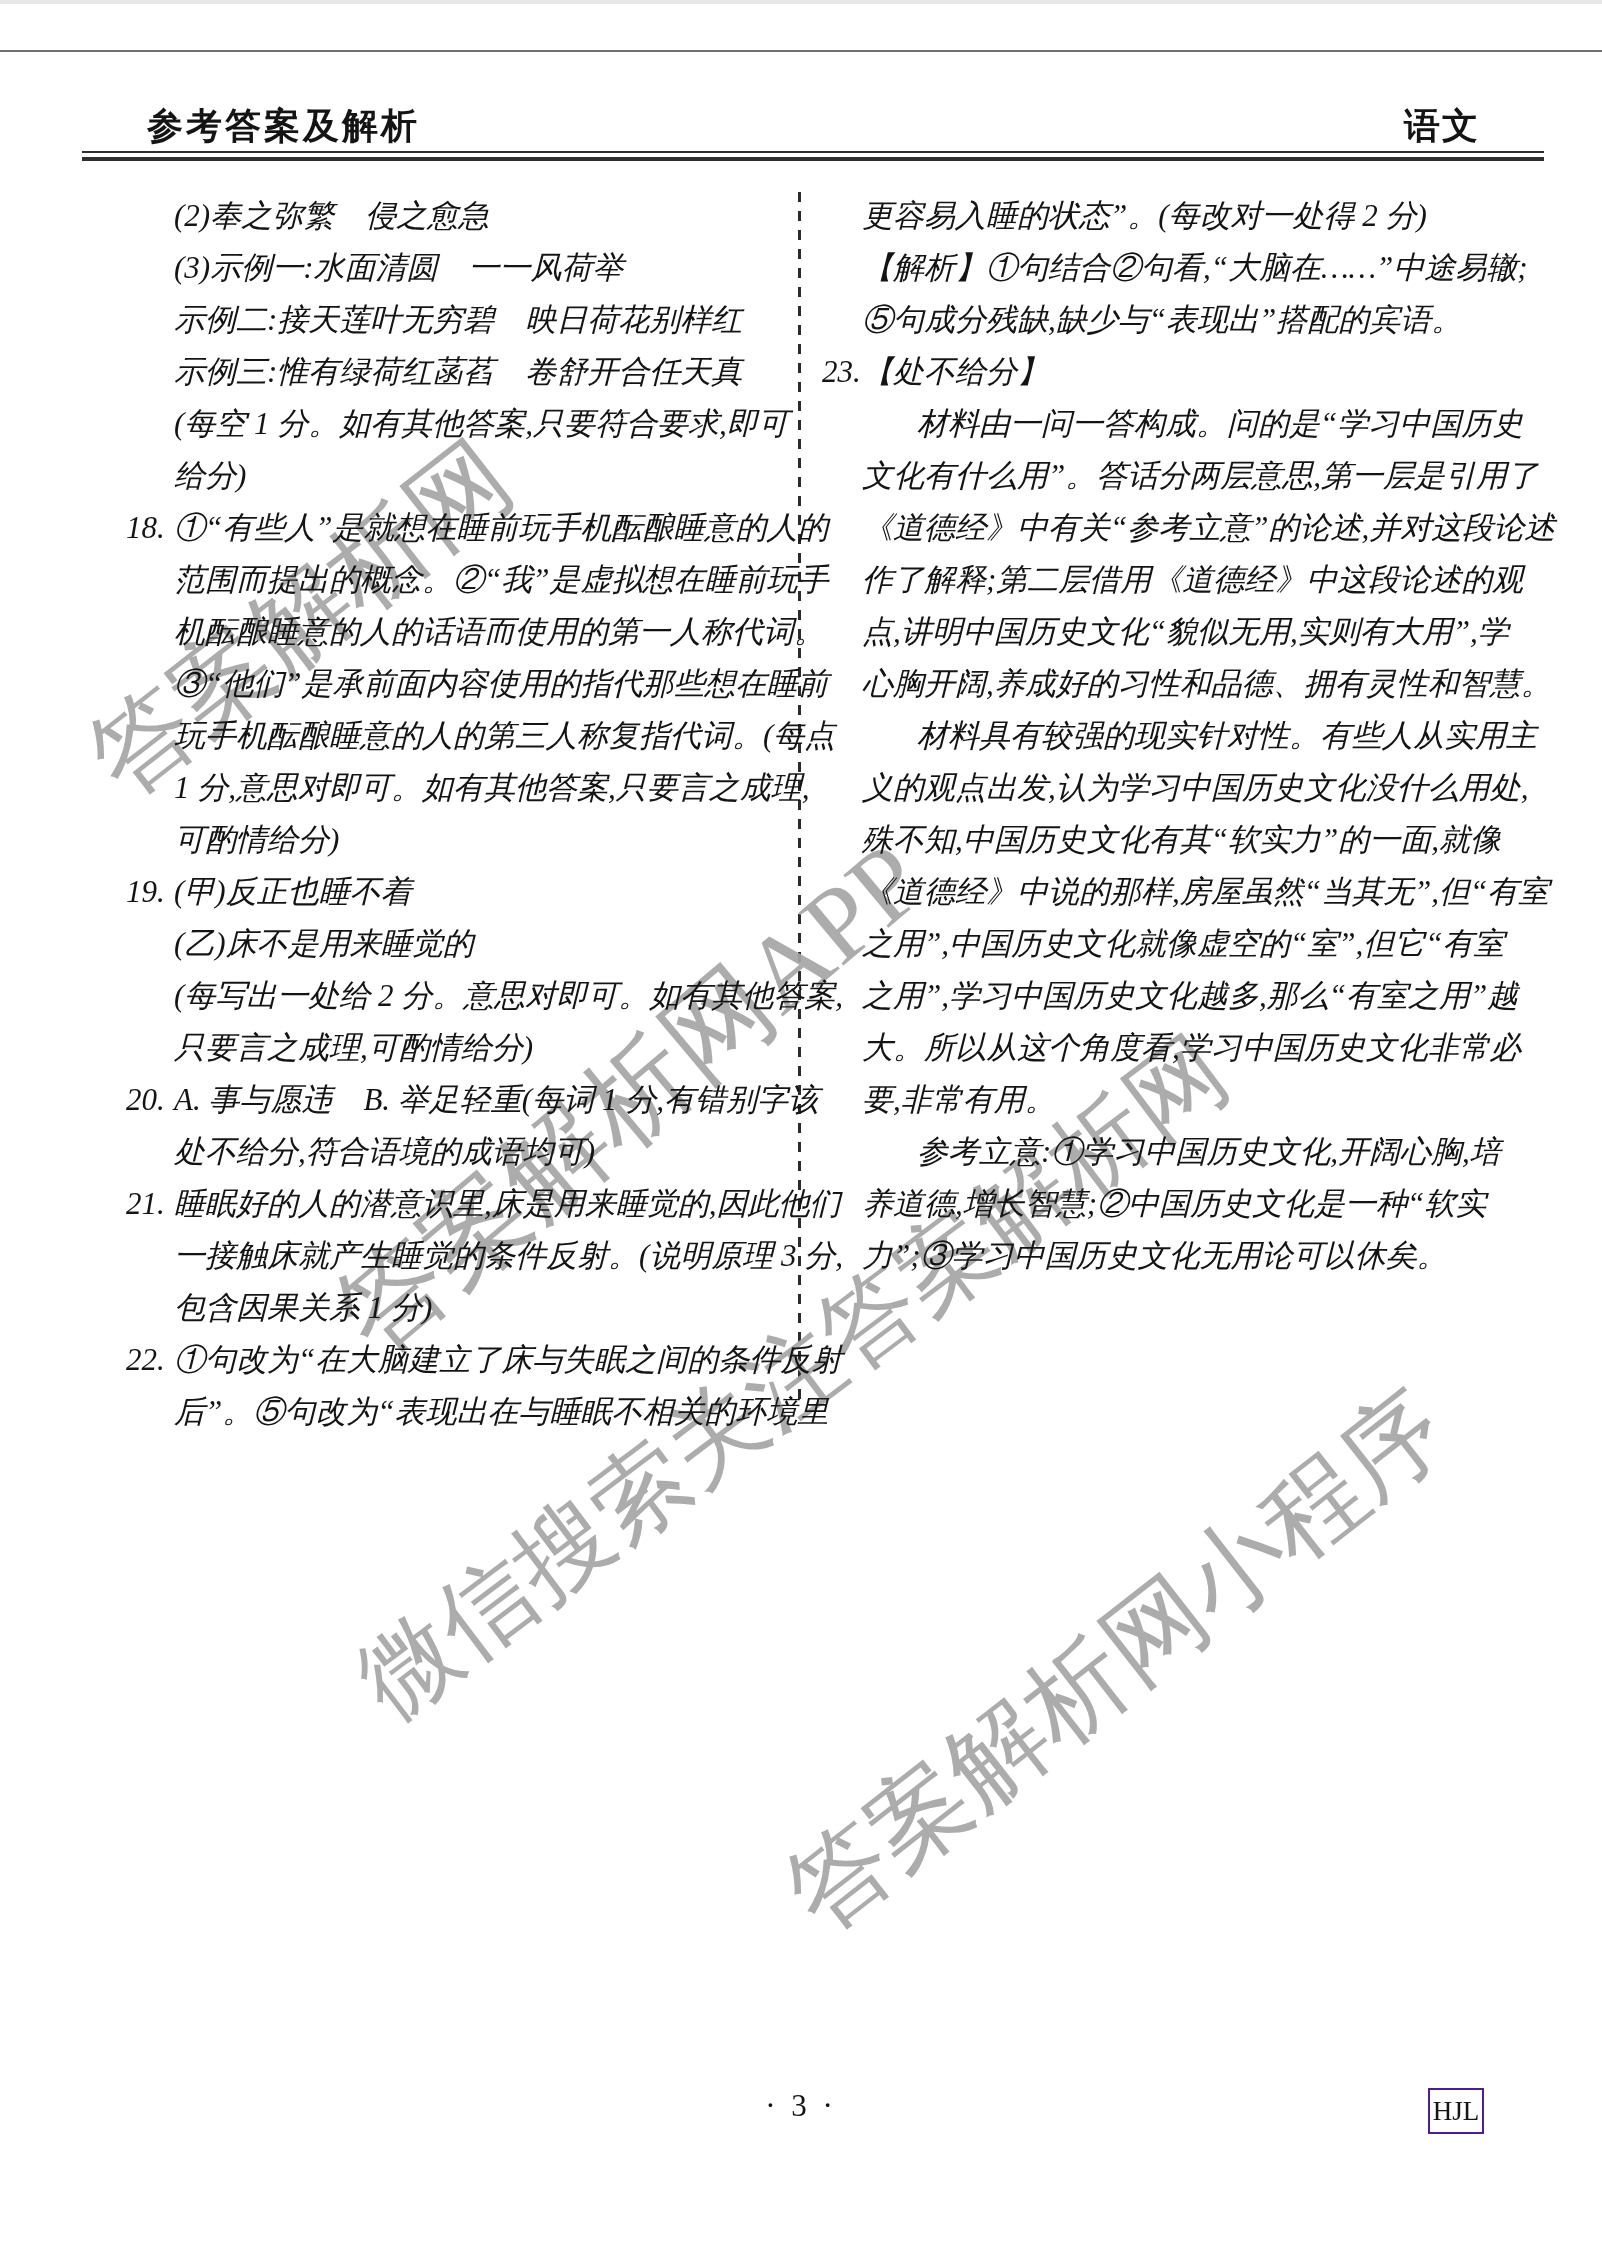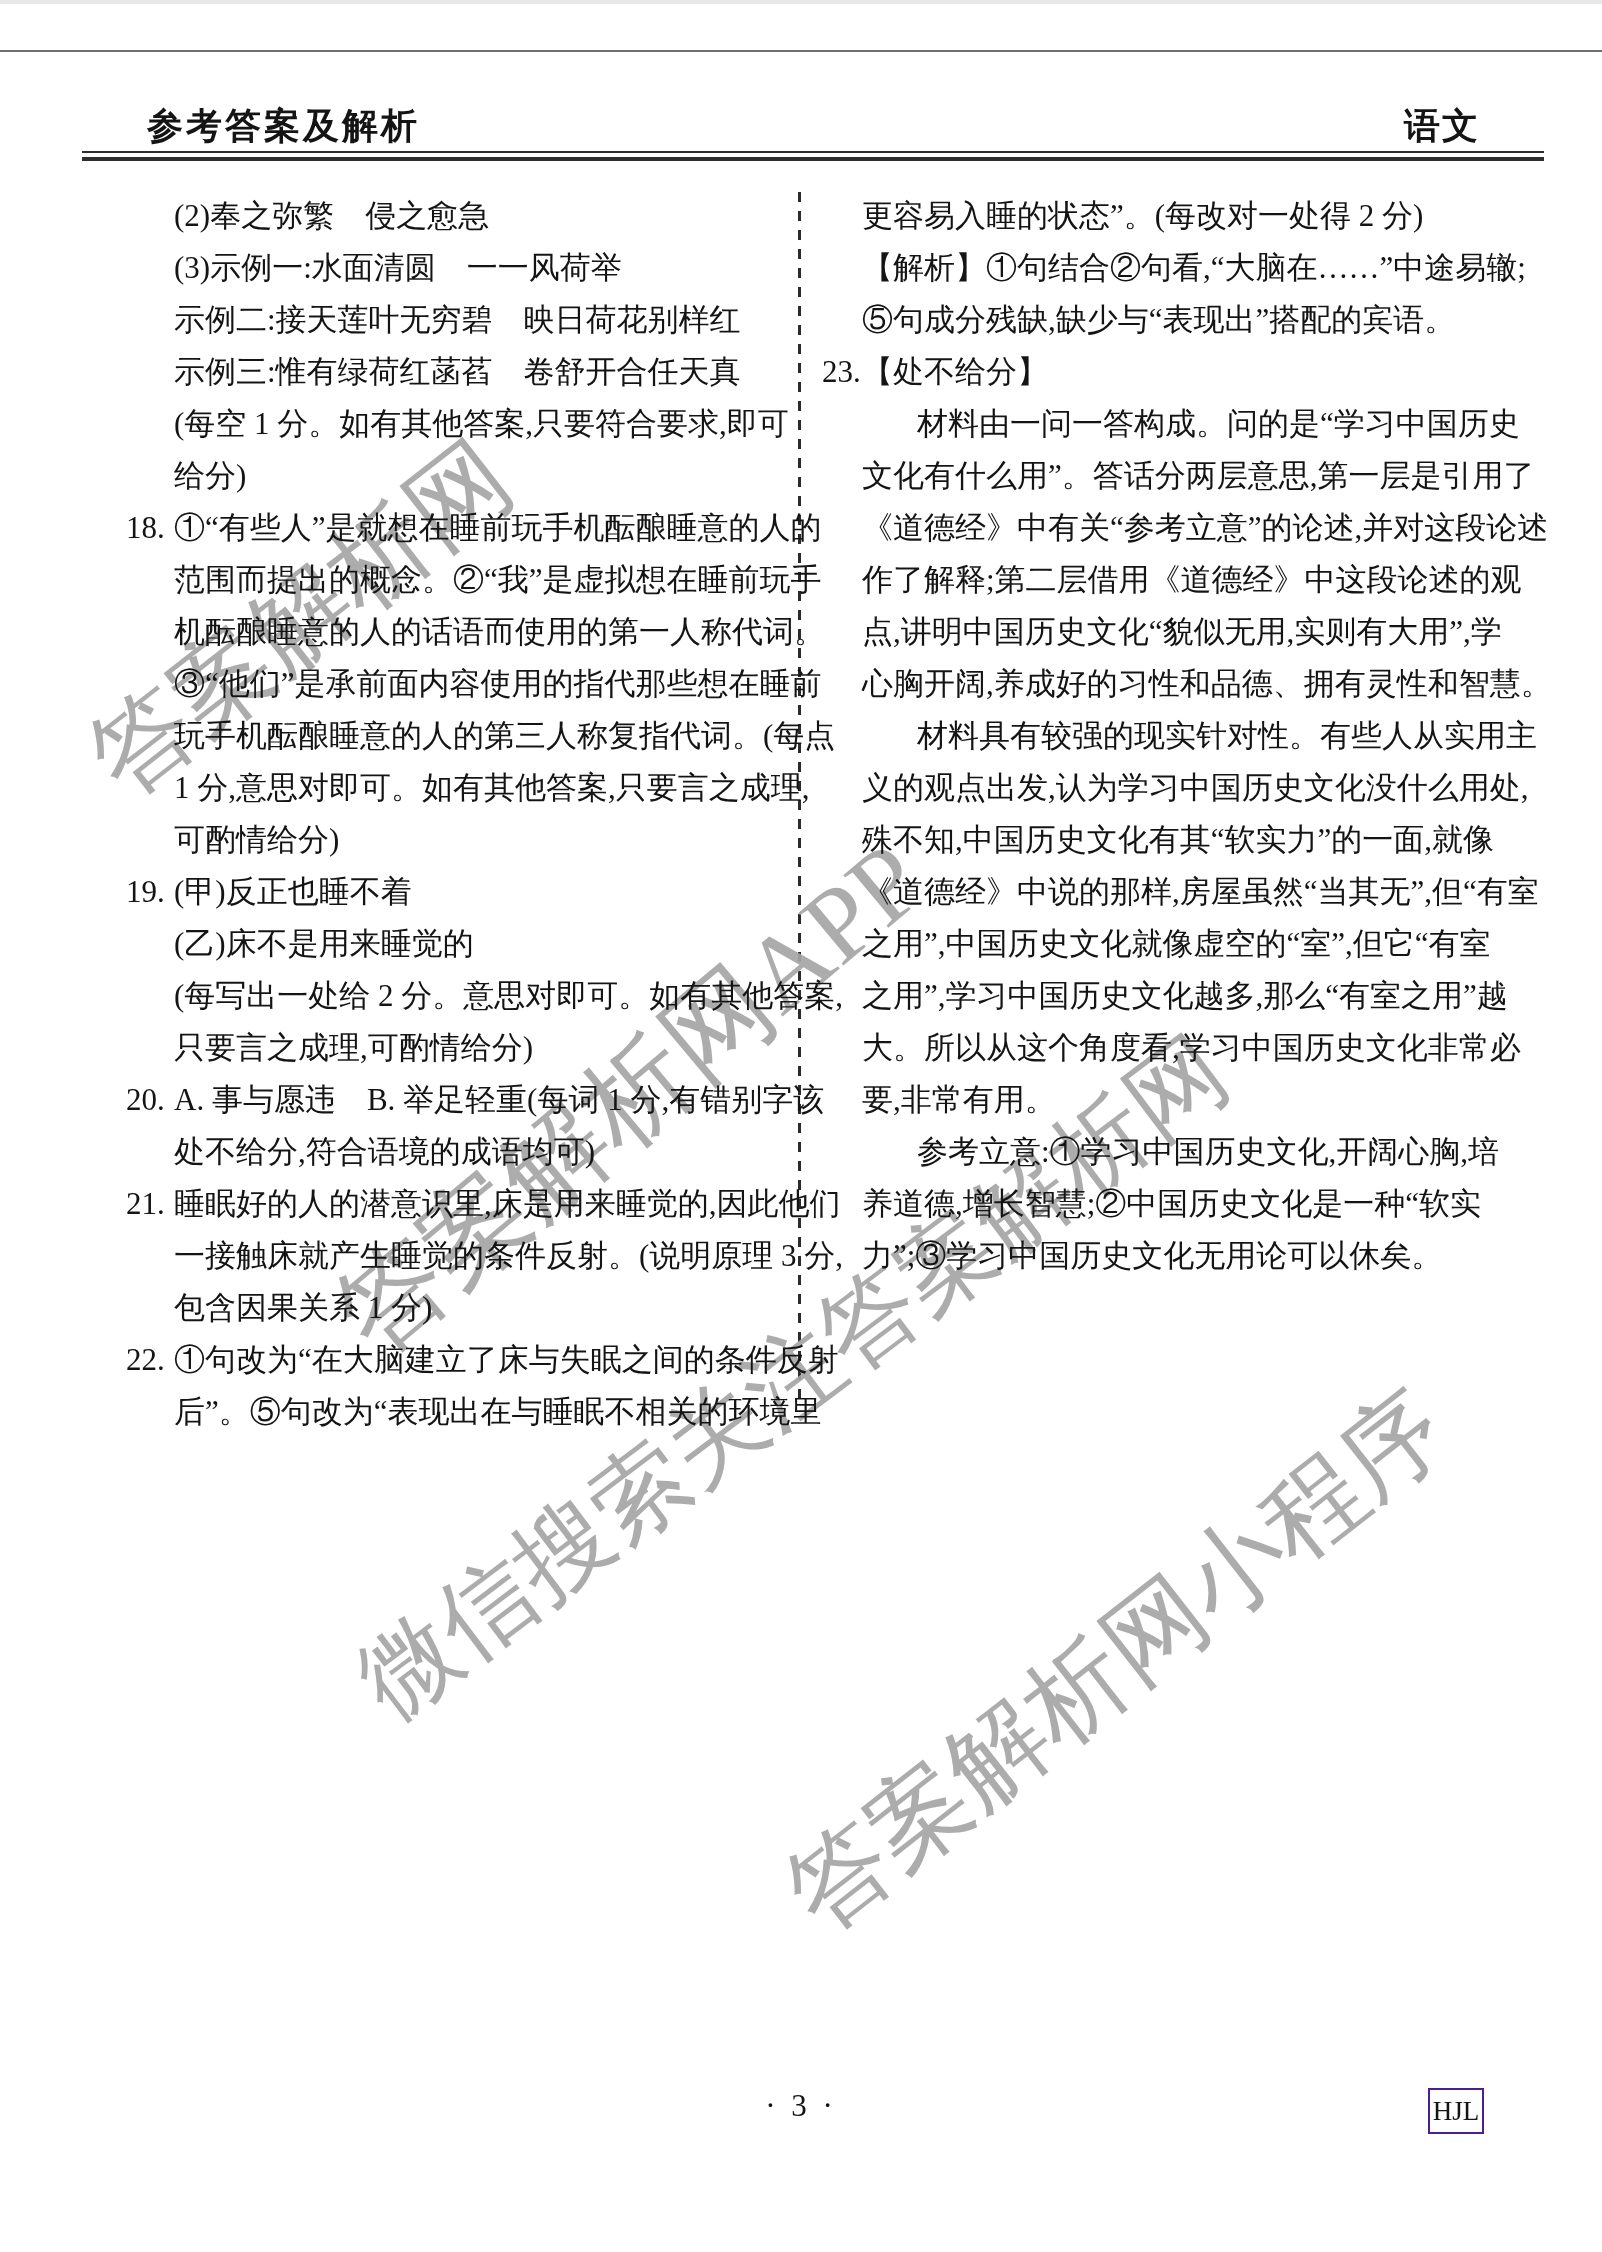--- a/index.html
+++ b/index.html
@@ -11,21 +11,21 @@
   .top-edge{position:absolute;left:0;top:46px;width:1602px;height:2px;background:#6f6f6f;}
   .hdr-title{position:absolute;left:147px;top:98px;font-size:36px;font-weight:bold;letter-spacing:3px;}
   .hdr-subject{position:absolute;left:1404px;top:98px;font-size:36px;font-weight:bold;letter-spacing:2px;}
   .rule{position:absolute;left:82px;width:1462px;background:#2e2e2e;}
   .rule-thin{top:147px;height:2px;}
   .rule-thick{top:153px;height:4px;}
   .divider{
     position:absolute;left:798px;top:188px;width:3px;height:1215px;
     background:repeating-linear-gradient(to bottom,#2b2b2b 0 10px,transparent 10px 19px);
   }
-  .col{position:absolute;top:186px;width:680px;}
+  .col{position:absolute;top:186px;width:680px;font-style:italic;}
   .col-left{left:126px;}
   .col-right{left:822px;}
   .line{position:relative;height:52px;line-height:52px;font-size:31px;white-space:nowrap;padding-left:48px;}
   .col-right .line{padding-left:40px;}
   .col-right .line.indent{padding-left:95px;}
   .line .num{position:absolute;left:0;top:0;}
   .wm{
     position:absolute;color:#a6a6a6;white-space:nowrap;transform-origin:0 0;
     font-family:"Liberation Serif", serif;opacity:.92;letter-spacing:0;
   }

